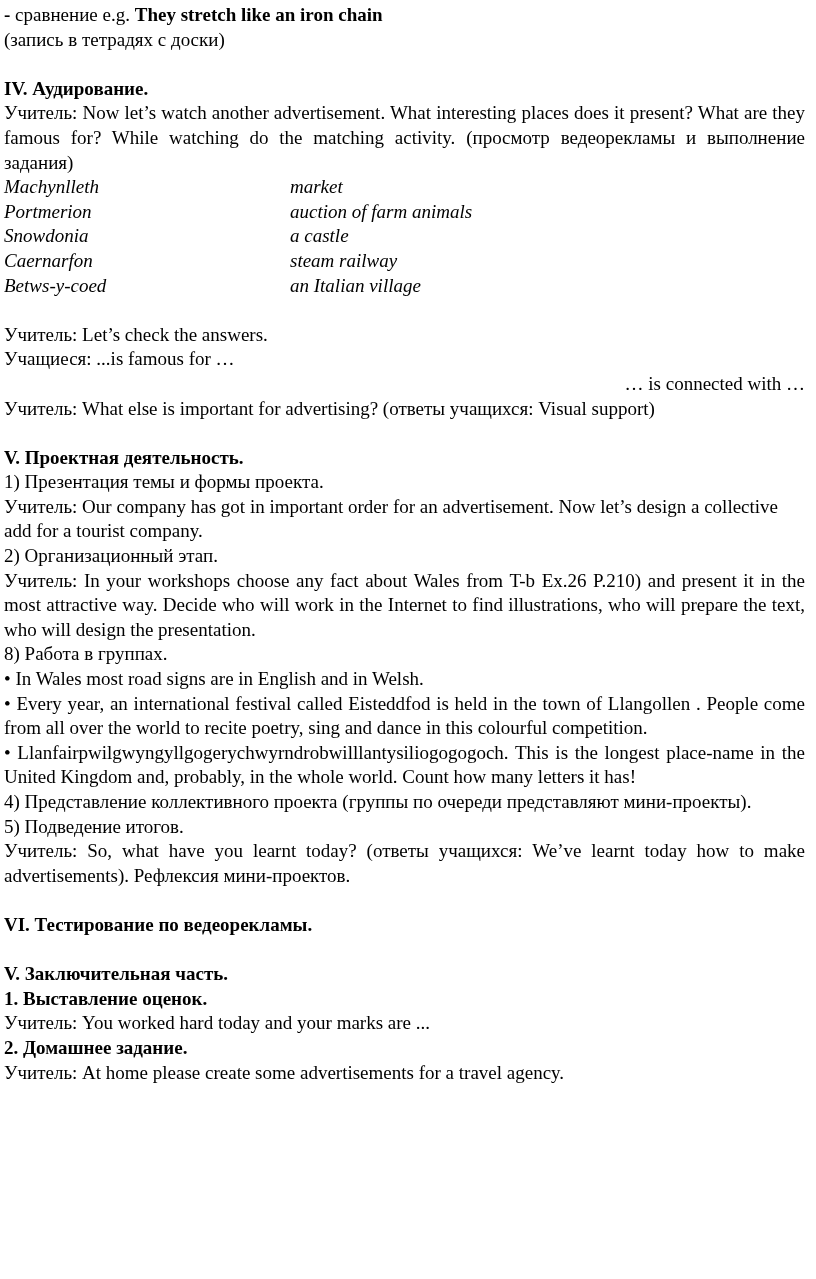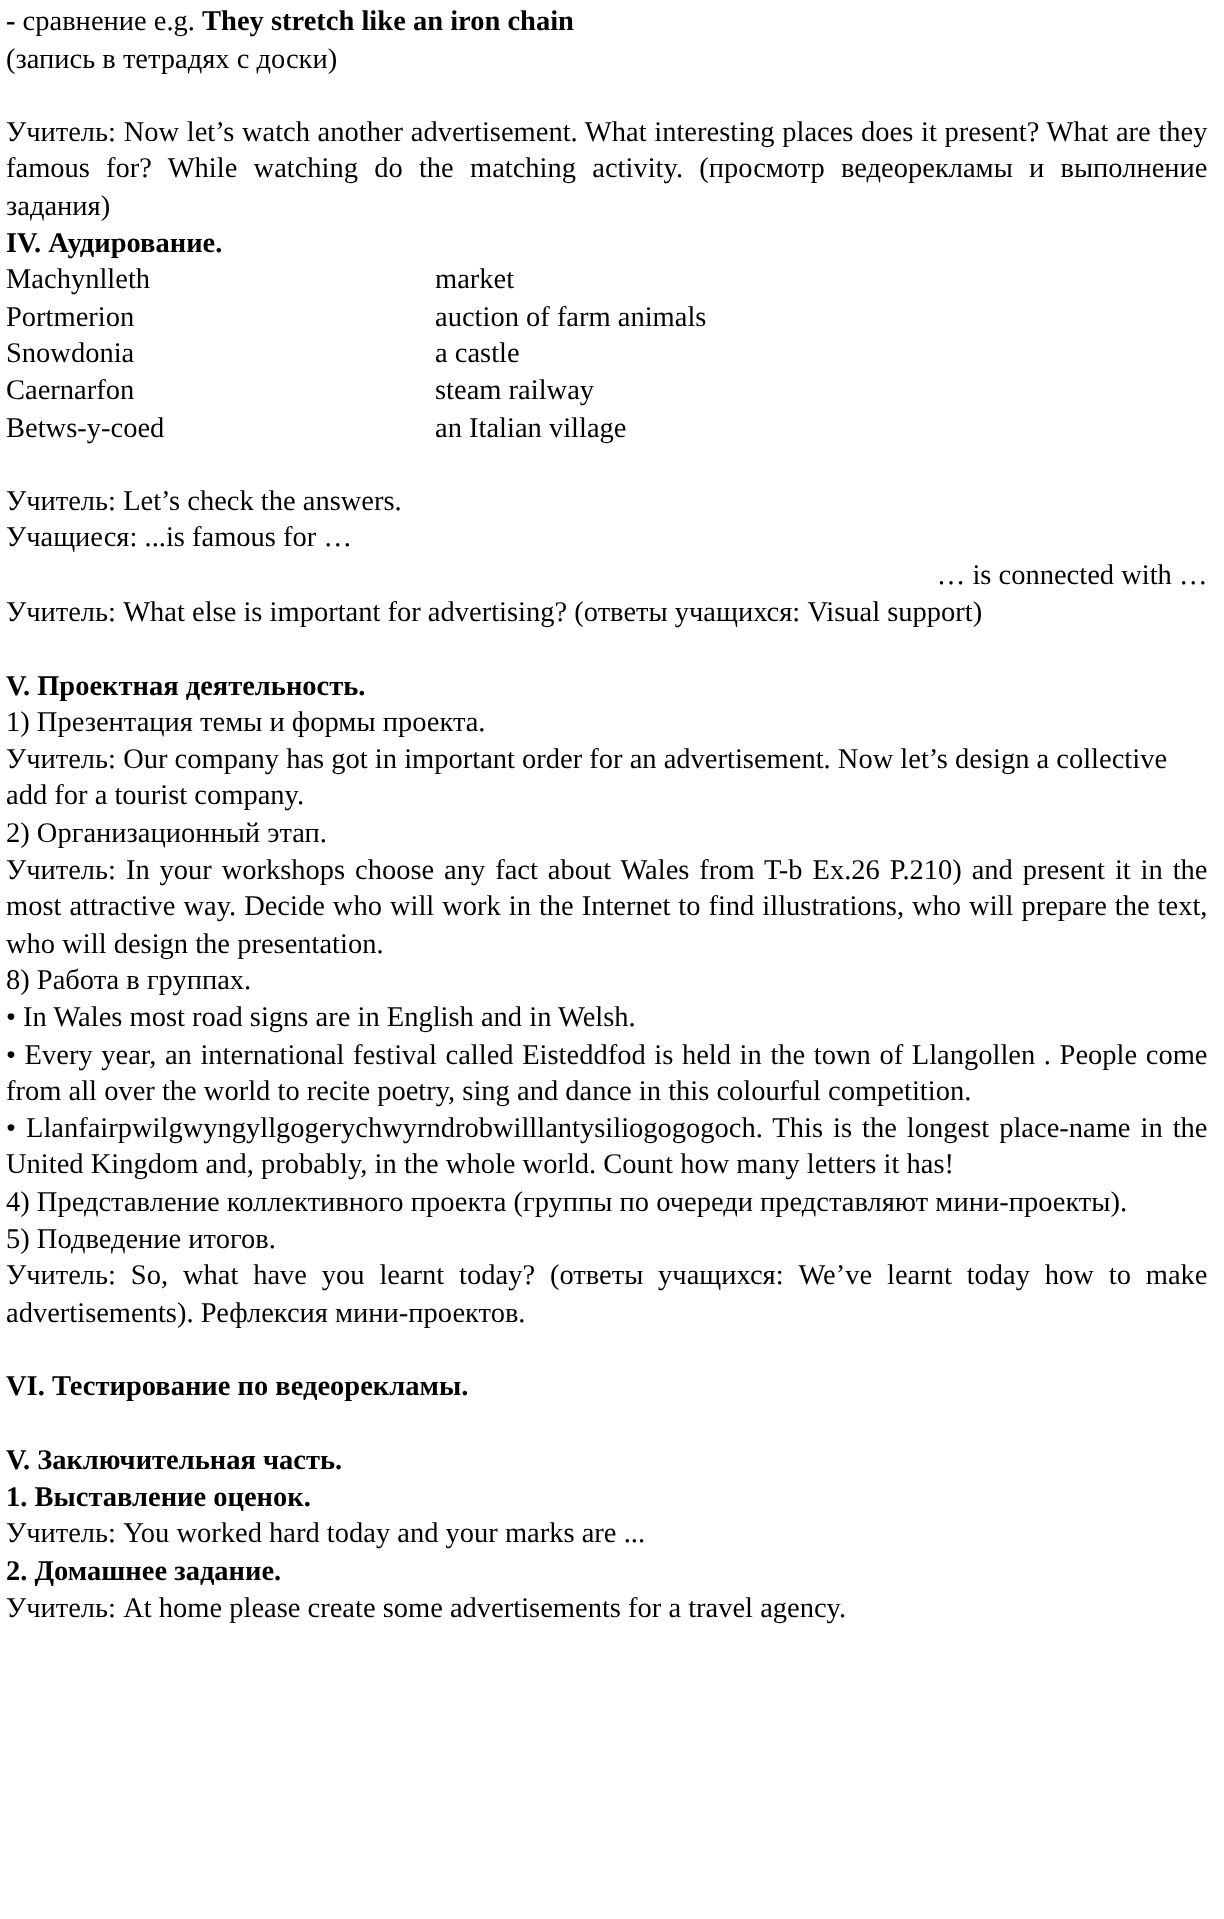--- a/index.html
+++ b/index.html
@@ -14,34 +14,34 @@
     padding: 3px 6px 0 4px;
     font-family: "Liberation Serif", "DejaVu Serif", serif;
     font-size: 19px;
     line-height: 24.6px;
     color: #000000;
   }
   .para { text-align: left; }
   .para.justify { text-align: justify; }
   .b { font-weight: bold; }
   .i { }
-  .pair { display: flex; }
+  .pair { display: flex; font-style: italic; }
   .pair .l { flex: 0 0 286px; }
   .pair .r { flex: 1 1 auto; }
   .spacer { height: 24.6px; }
 </style>
 </head>
 <body>
 
 <div class="doc">
     <div class="para"><span class="b ">- </span><span class="">сравнение e.g. </span><span class="b ">They stretch like an iron chain</span></div>
     <div class="para"><span class="i">(запись в тетрадях с доски)</span></div>
     <div class="spacer"></div>
+    <div class="para"><span class="b ">IV. Аудирование.</span></div>
     <div class="para justify"><span class="i">Учитель:</span><span class=""> Now let’s watch another advertisement. What interesting places does it present? What are they famous for? While watching do the matching activity. </span><span class="i">(просмотр ведеорекламы и выполнение задания)</span></div>
-    <div class="para"><span class="b ">IV. Аудирование.</span></div>
     <div class="pair">
       <span class="l">Machynlleth</span>
       <span class="r">market</span>
     </div>
     <div class="pair">
       <span class="l">Portmerion</span>
       <span class="r">auction of farm animals</span>
     </div>
     <div class="pair">
       <span class="l">Snowdonia</span>

